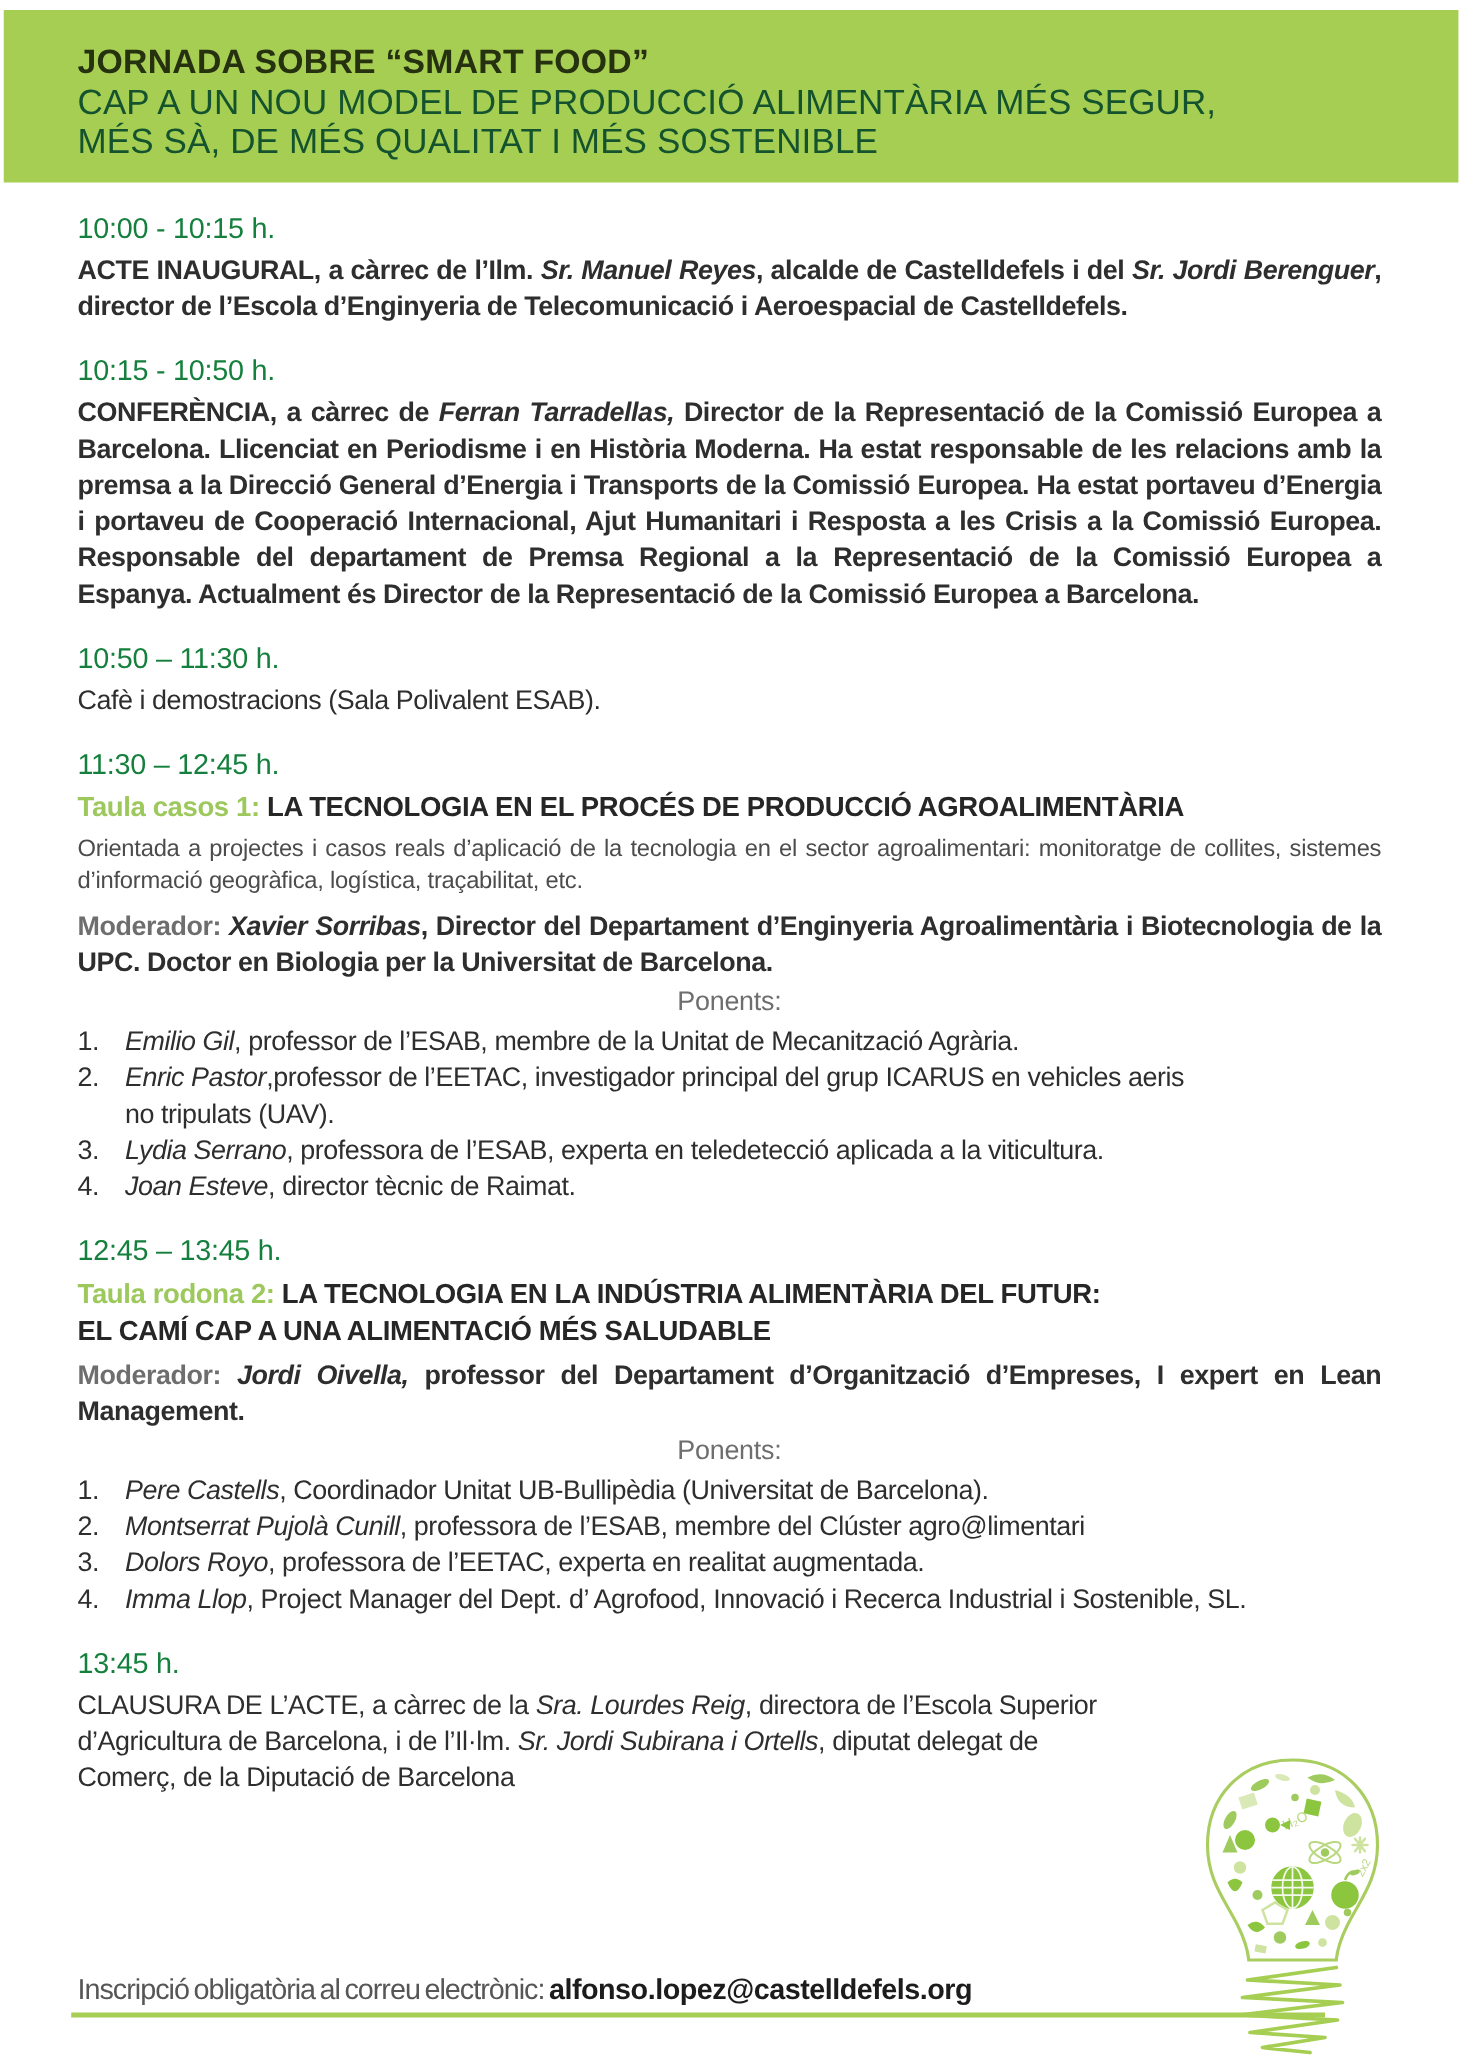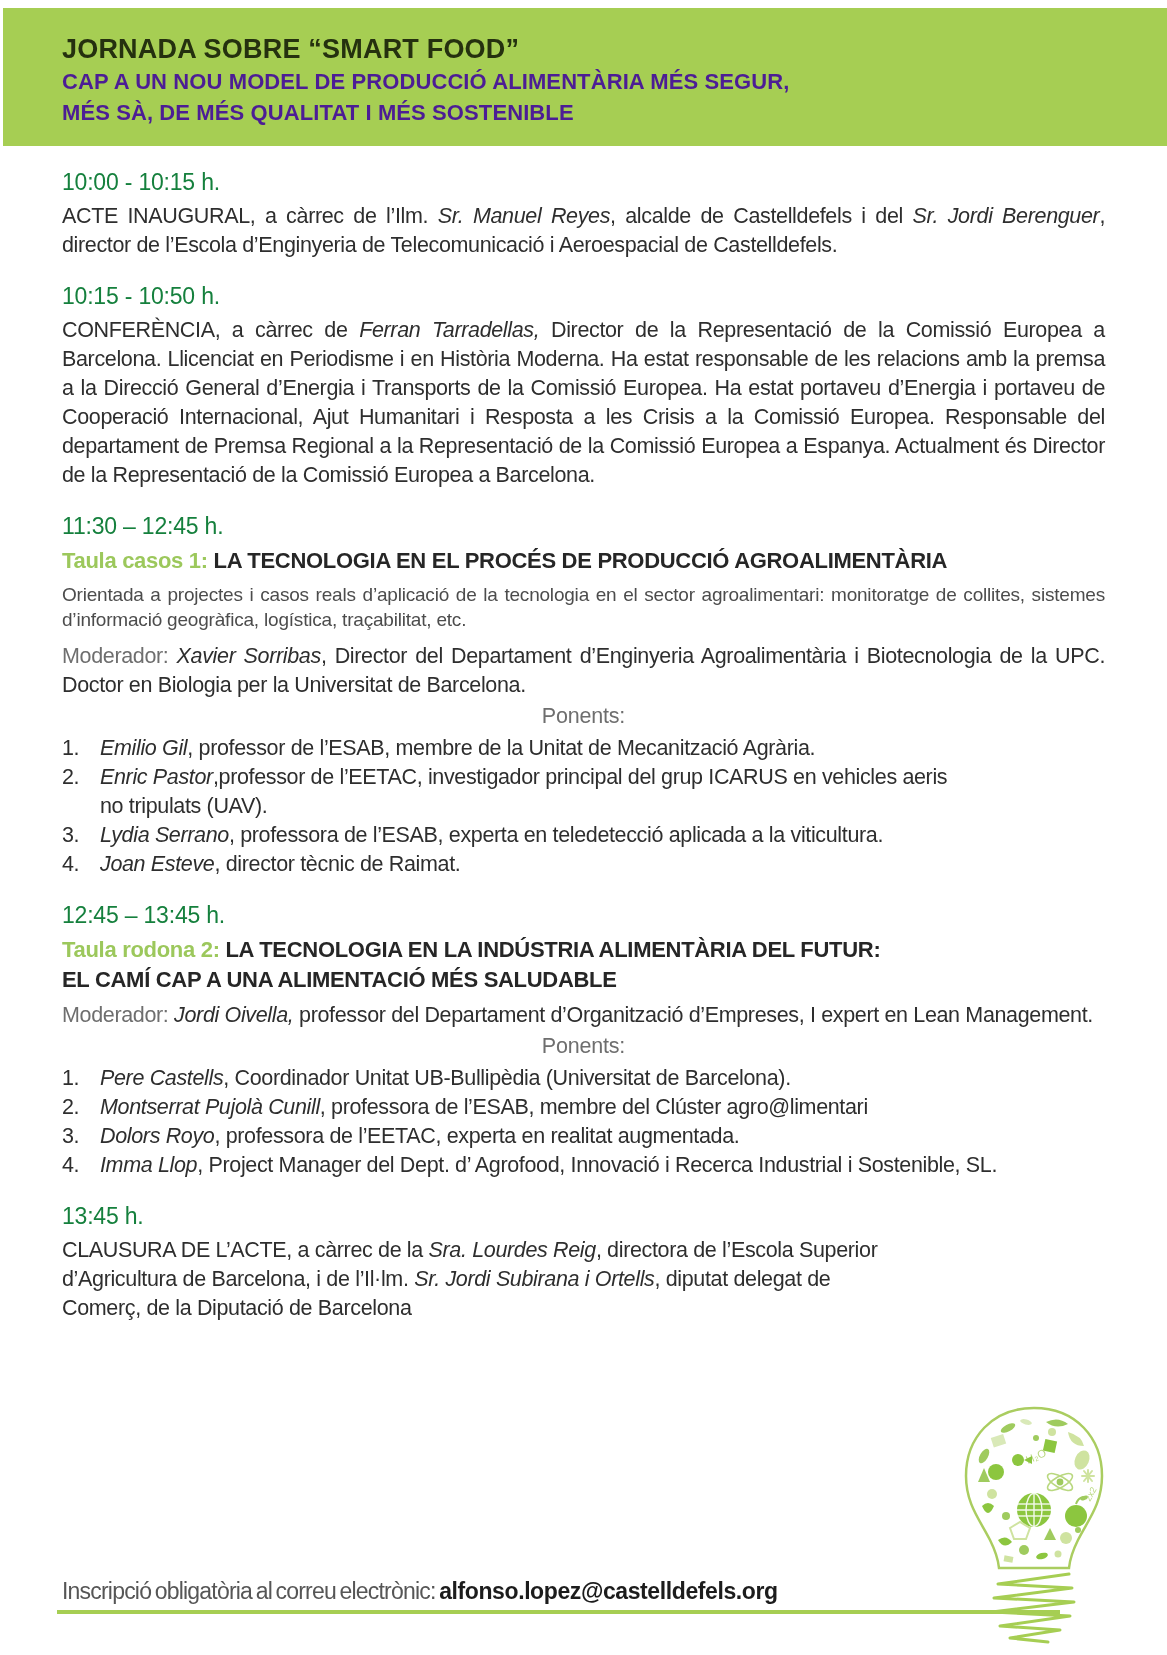--- a/index.html
+++ b/index.html
@@ -17,37 +17,37 @@
     position:absolute;left:3px;top:8px;right:0;height:138px;
     background:#a6ce53;
     box-sizing:border-box;
     padding:24px 20px 0 59px;
   }
   .band-title{
     font-size:27px;line-height:34px;font-weight:600;
     color:#25310f;letter-spacing:.2px;
   }
   .band-sub{
-    font-size:22px;line-height:31px;font-weight:700;
-    color:#4c1d95;letter-spacing:.1px;
+    font-size:28px;line-height:31px;font-weight:400;
+    color:#14532d;letter-spacing:.1px;
   }
   
   .content{
     position:absolute;left:62px;top:168px;width:1043px;
   }
   .sched-time{
     font-size:23px;line-height:28px;color:#15803d;
     margin:22px 0 6px;letter-spacing:-.2px;
   }
   .sched-time.first{margin-top:0;}
   p.body{
     font-size:21.5px;line-height:29px;margin:0;
     color:#2e2e2e;letter-spacing:-.35px;
   }
-  p.jz{text-align:justify;}
+  p.jz{text-align:justify;font-weight:bold;}
   .narrow{max-width:820px;}
   .rt-title{
     font-size:22px;line-height:30px;font-weight:700;
     color:#262626;margin:2px 0 6px;letter-spacing:-.3px;
   }
   .rt-title .accent{color:#9cc85c;font-weight:600;}
   .desc{
     font-size:19px;line-height:25px;color:#4c4c4c;
     margin:6px 0 10px;text-align:justify;letter-spacing:-.2px;
   }
@@ -99,20 +99,24 @@
     <section>
       <div class="sched-time first">10:00 - 10:15 h.</div>
       <p class="body jz"><span>ACTE INAUGURAL, a càrrec de l’Ilm. </span><span class="seg-i">Sr. Manuel Reyes</span><span>, alcalde de Castelldefels i del </span><span class="seg-i">Sr. Jordi Berenguer</span><span>, director de l’Escola d’Enginyeria de Telecomunicació i Aeroespacial de Castelldefels.</span></p>
     </section>
 
     <section>
       <div class="sched-time">10:15 - 10:50 h.</div>
       <p class="body jz"><span>CONFERÈNCIA, a càrrec de </span><span class="seg-i">Ferran Tarradellas,</span><span> Director de la Representació de la Comissió Europea a Barcelona. Llicenciat en Periodisme i en Història Moderna. Ha estat responsable de les relacions amb la premsa a la Direcció General d’Energia i Transports de la Comissió Europea. Ha estat portaveu d’Energia i portaveu de Cooperació Internacional, Ajut Humanitari i Resposta a les Crisis a la Comissió Europea. Responsable del departament de Premsa Regional a la Representació de la Comissió Europea a Espanya. Actualment és Director de la Representació de la Comissió Europea a Barcelona.</span></p>
     </section>
 
+    <section>
+      <div class="sched-time">10:50 – 11:30 h.</div>
+      <p class="body"><span>Cafè i demostracions (Sala Polivalent ESAB).</span></p>
+    </section>
 
     <section>
       <div class="sched-time">11:30 – 12:45 h.</div>
       <h3 class="rt-title"><span class="accent">Taula casos 1:</span> <span>LA TECNOLOGIA EN EL PROCÉS DE PRODUCCIÓ AGROALIMENTÀRIA</span></h3>
       <p class="desc">Orientada a projectes i casos reals d’aplicació de la tecnologia en el sector agroalimentari: monitoratge de collites, sistemes d’informació geogràfica, logística, traçabilitat, etc.</p>
       <p class="body jz moderator"><span class="seg-label">Moderador: </span><span class="seg-i">Xavier Sorribas</span><span>, Director del Departament d’Enginyeria Agroalimentària i Biotecnologia de la UPC. Doctor en Biologia per la Universitat de Barcelona.</span></p>
       <div class="gray-label">Ponents:</div>
       <div class="ponent">
         <span class="num">1.</span>
         <span><span class="seg-i">Emilio Gil</span><span>, professor de l’ESAB, membre de la Unitat de Mecanització Agrària.</span></span>

